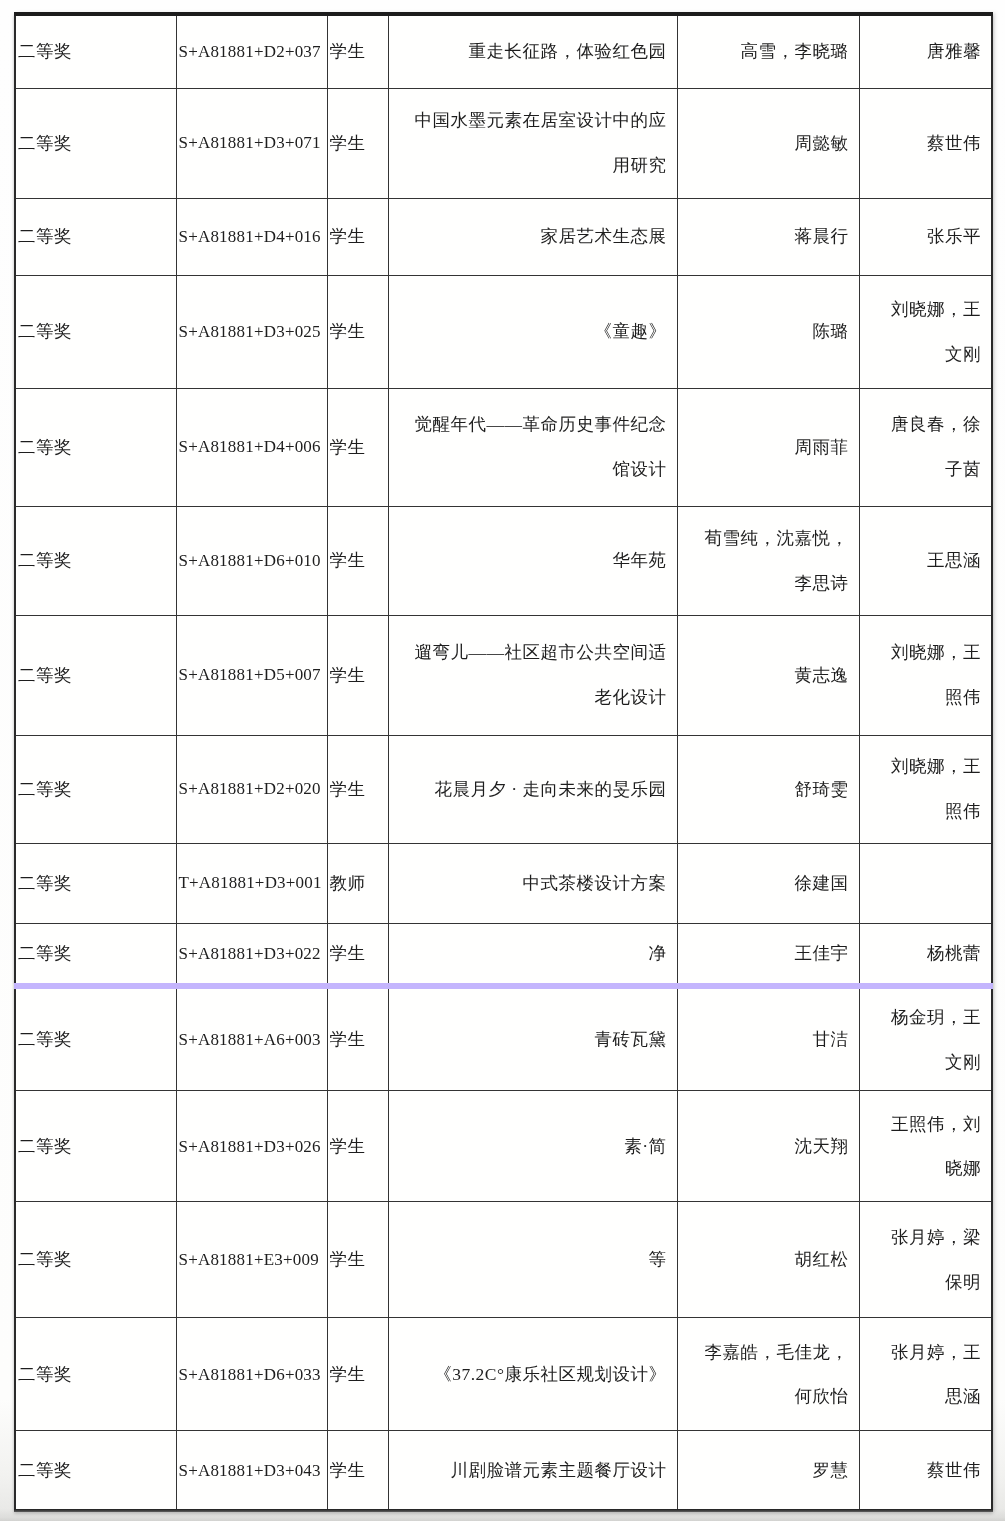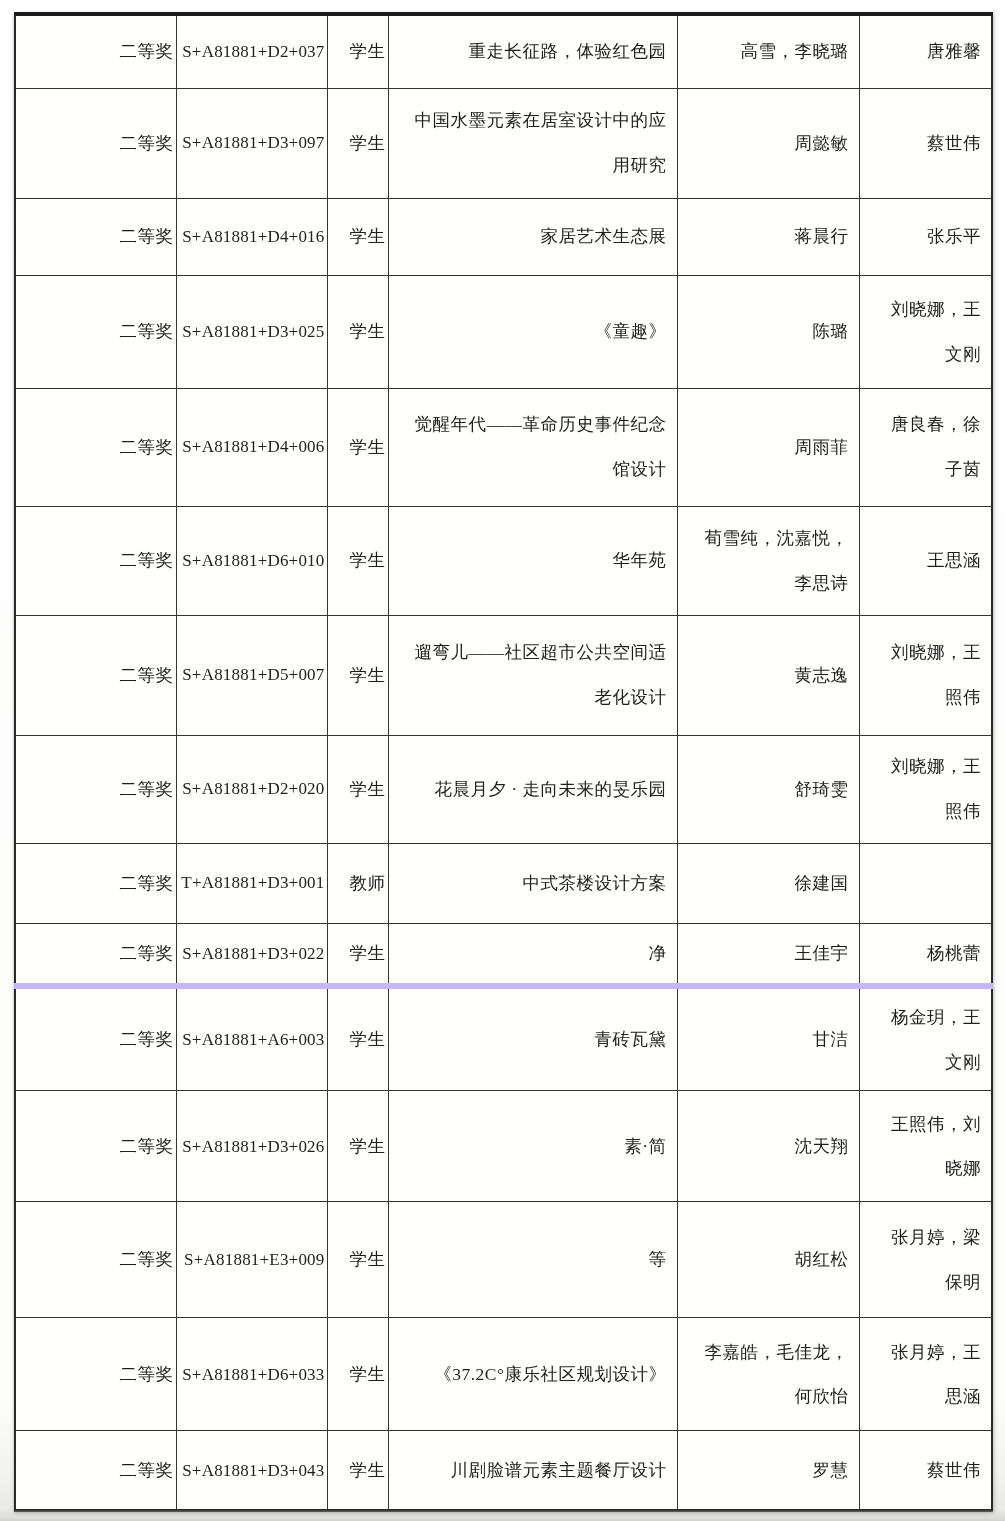--- a/index.html
+++ b/index.html
@@ -29,21 +29,21 @@
   }
   td {
     border: 1px solid #343434;
     font-size: 17.5px;
     color: #1e1e1e;
     line-height: 2.55;
     vertical-align: middle;
     overflow: hidden;
     letter-spacing: 0.5px;
   }
-  td.c-award, td.c-code, td.c-cat { text-align: right; padding: 4px 2px; }
+  td.c-award, td.c-code, td.c-cat { text-align: left; padding: 4px 2px; }
   td.c-code { font-size: 17px; letter-spacing: 0.2px; }
   td.c-title, td.c-authors, td.c-adv { text-align: right; padding: 6px 10px 6px 14px; }
   
   tr:nth-child(1)  { height: 74px; }
   tr:nth-child(2)  { height: 110px; }
   tr:nth-child(3)  { height: 77px; }
   tr:nth-child(4)  { height: 113px; }
   tr:nth-child(5)  { height: 118px; }
   tr:nth-child(6)  { height: 109px; }
   tr:nth-child(7)  { height: 120px; }
@@ -82,21 +82,21 @@
       <tr>
         <td class="c-award">二等奖</td>
         <td class="c-code">S+A81881+D2+037</td>
         <td class="c-cat">学生</td>
         <td class="c-title">重走长征路，体验红色园</td>
         <td class="c-authors">高雪，李晓璐</td>
         <td class="c-adv">唐雅馨</td>
       </tr>
       <tr>
         <td class="c-award">二等奖</td>
-        <td class="c-code">S+A81881+D3+097</td>
+        <td class="c-code">S+A81881+D3+071</td>
         <td class="c-cat">学生</td>
         <td class="c-title">中国水墨元素在居室设计中的应用研究</td>
         <td class="c-authors">周懿敏</td>
         <td class="c-adv">蔡世伟</td>
       </tr>
       <tr>
         <td class="c-award">二等奖</td>
         <td class="c-code">S+A81881+D4+016</td>
         <td class="c-cat">学生</td>
         <td class="c-title">家居艺术生态展</td>

